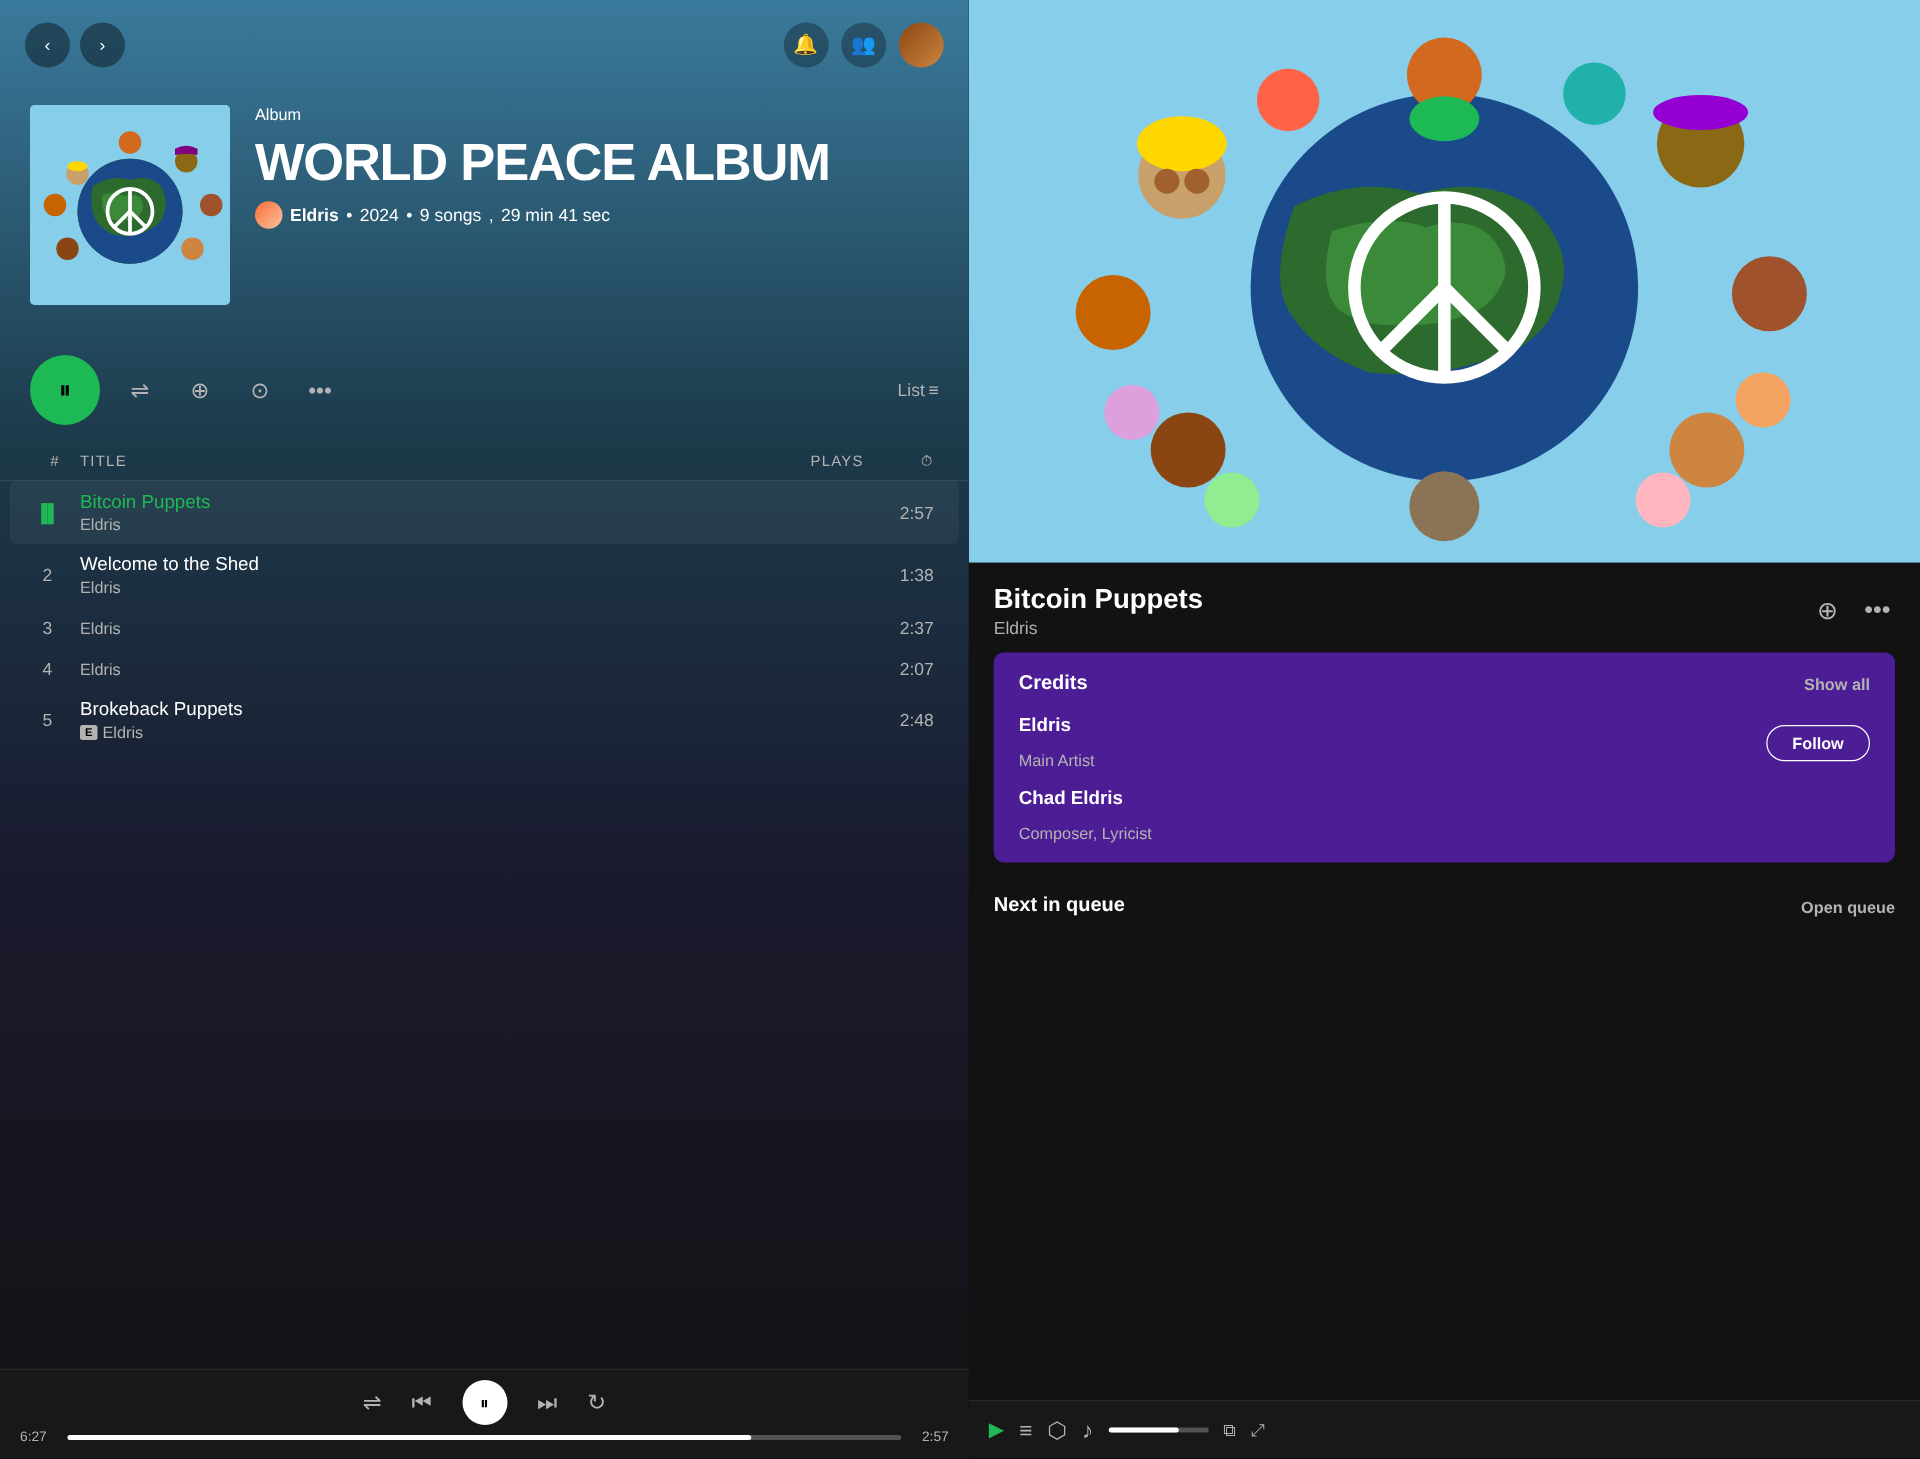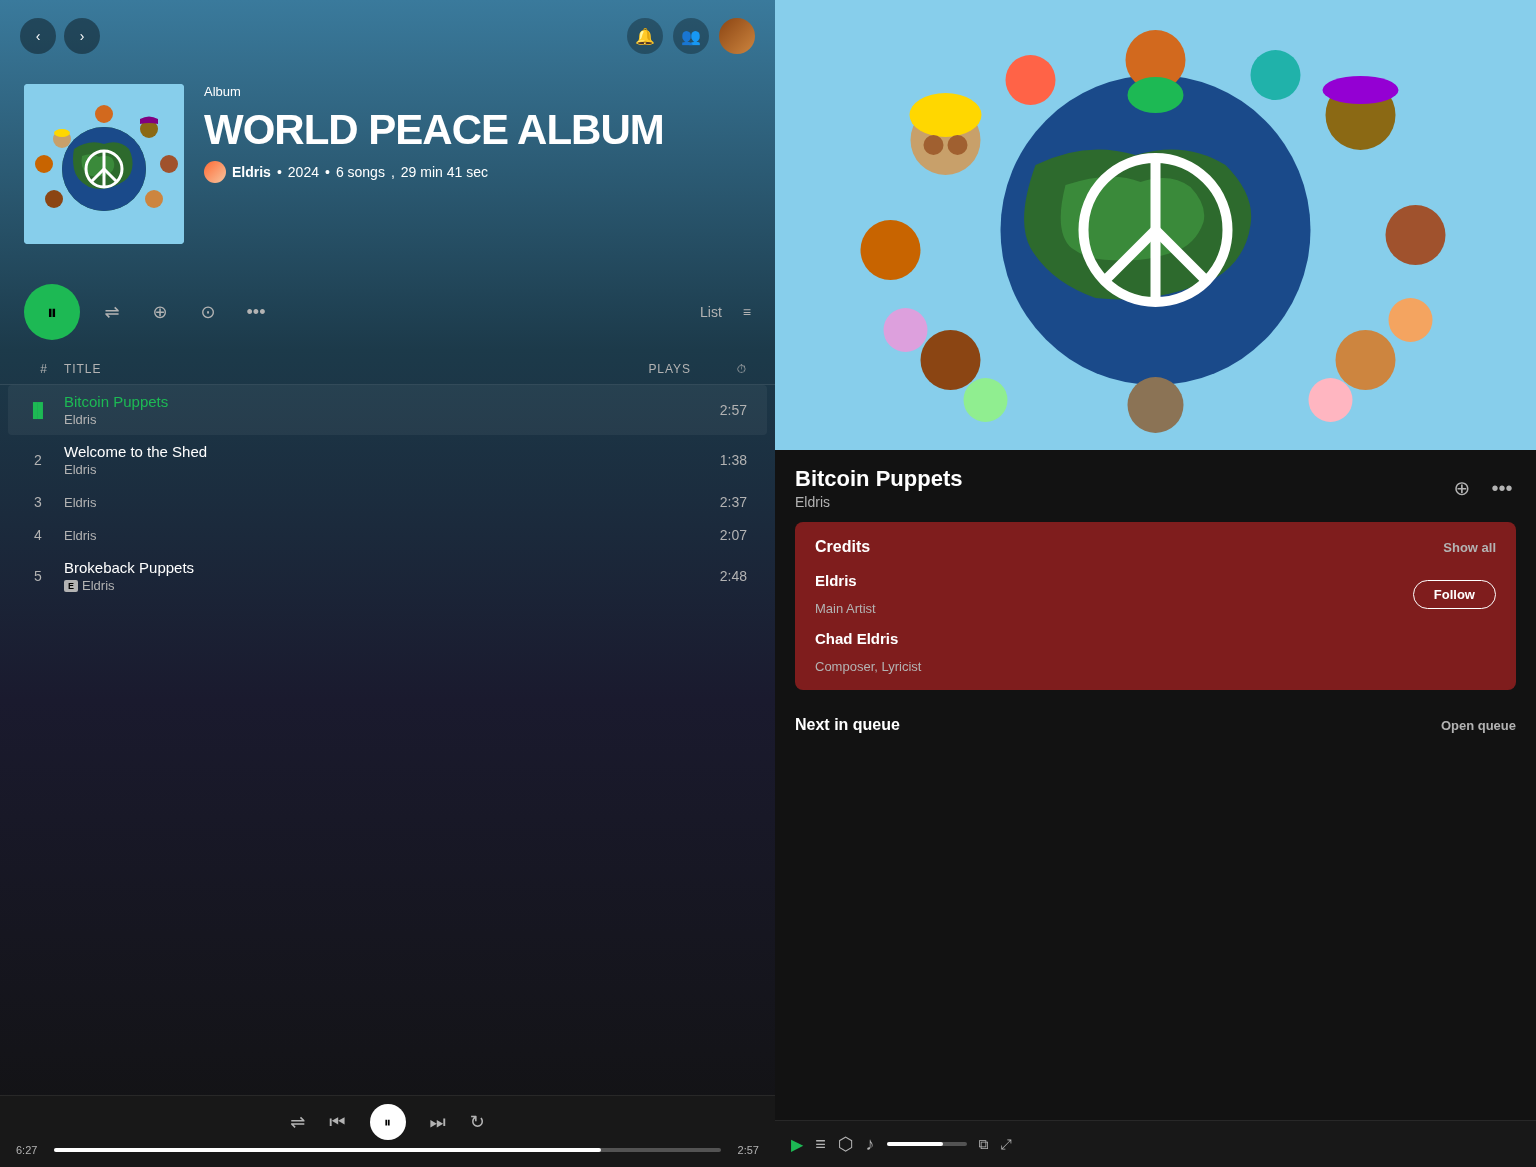--- a/index.html
+++ b/index.html
@@ -171,21 +171,21 @@
       width: 32px;
       height: 32px;
     }
 
     .list-label {
       margin-left: auto;
       color: #b3b3b3;
       font-size: 14px;
       display: flex;
       align-items: center;
-      gap: 21px;
+      gap: 3px;
       cursor: pointer;
     }
 
     .track-list-header {
       display: flex;
       align-items: center;
       padding: 6px 24px 8px 24px;
       border-bottom: 1px solid rgba(255,255,255,0.1);
       color: #b3b3b3;
       font-size: 12px;
@@ -398,21 +398,21 @@
       font-size: 20px;
       display: flex;
       align-items: center;
       justify-content: center;
       width: 28px;
       height: 28px;
     }
 
     .credits-card {
       margin: 0 20px 12px 20px;
-      background: #7f1d1d;
+      background: #4c1d95;
       border-radius: 8px;
       padding: 16px 20px;
     }
 
     .credits-header {
       display: flex;
       justify-content: space-between;
       align-items: center;
       margin-bottom: 16px;
     }
@@ -582,21 +582,21 @@
     </div>
     <div class="album-info">
       <span class="album-type">Album</span>
       <div class="album-title">WORLD PEACE ALBUM</div>
       <div class="album-meta">
         <div class="artist-avatar-small"></div>
         <span class="artist-name-link">Eldris</span>
         <span>•</span>
         <span>2024</span>
         <span>•</span>
-        <span>6 songs</span>
+        <span>9 songs</span>
         <span>,</span>
         <span>29 min 41 sec</span>
       </div>
     </div>
   </div>
 
   <div class="controls-bar">
     <button class="play-btn-large">
       <span>⏸</span>
     </button>

